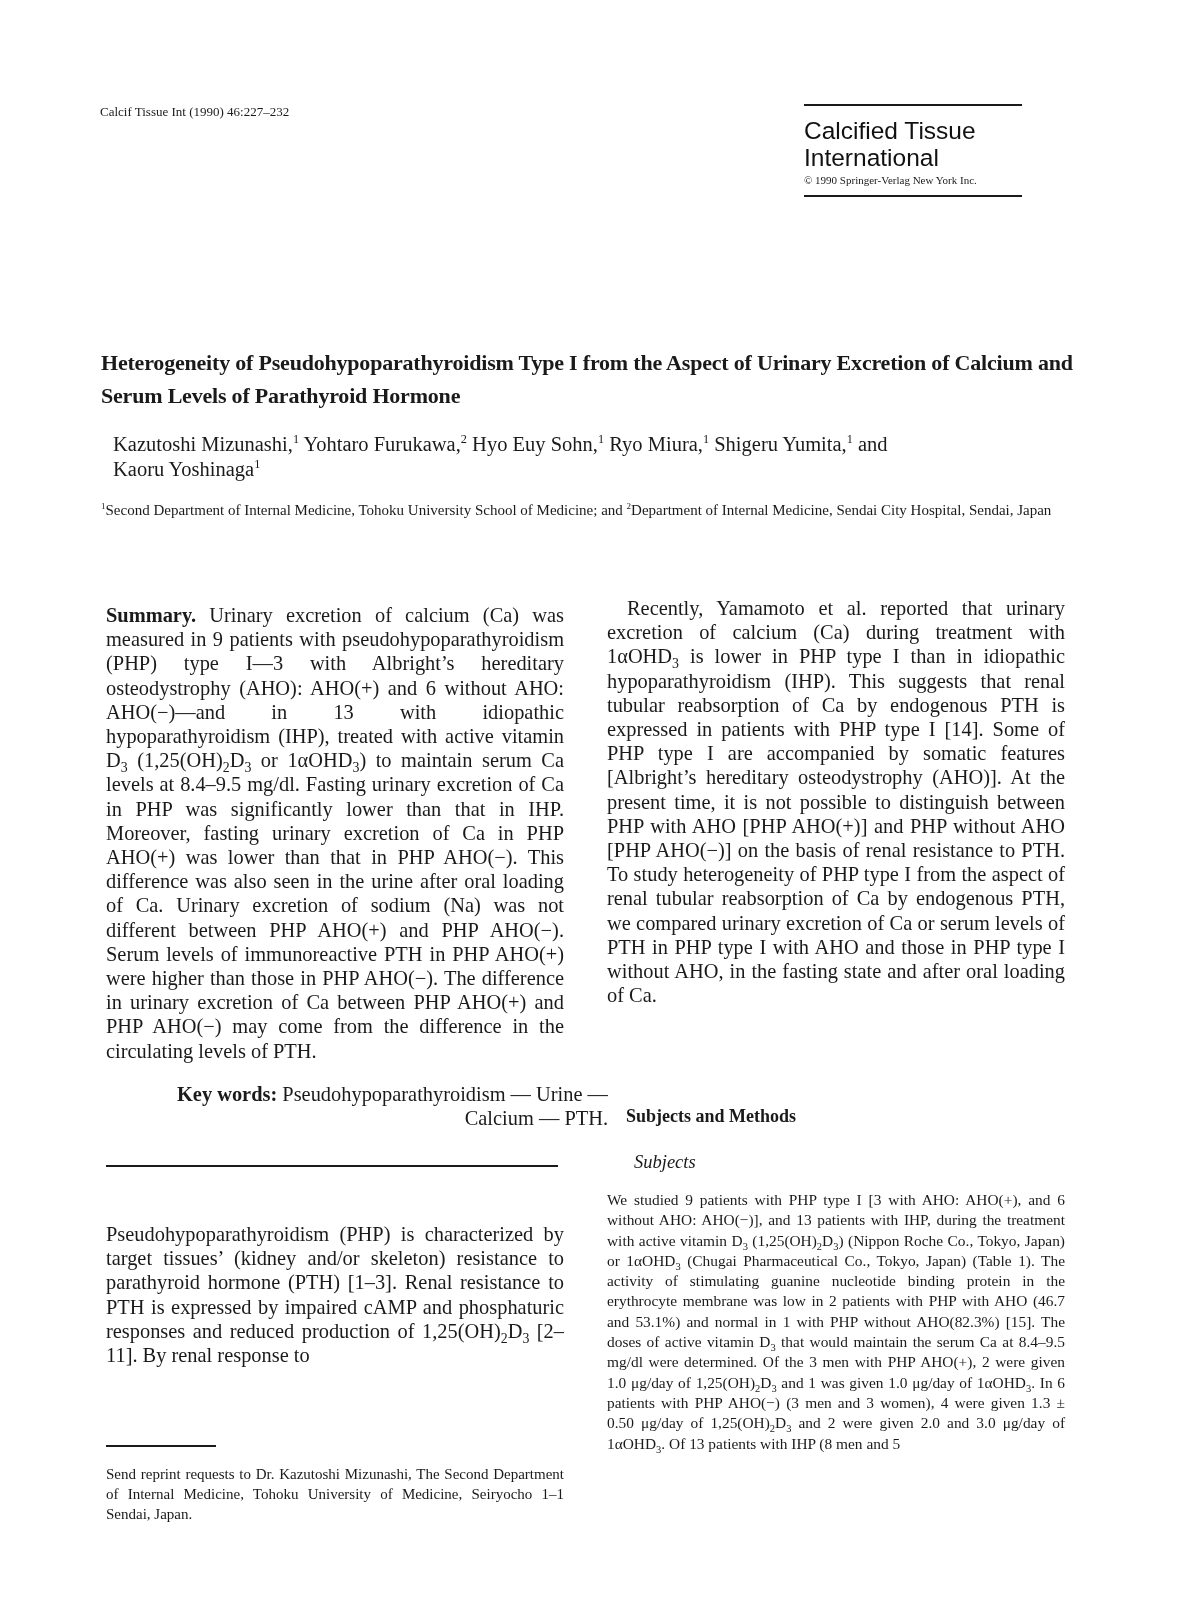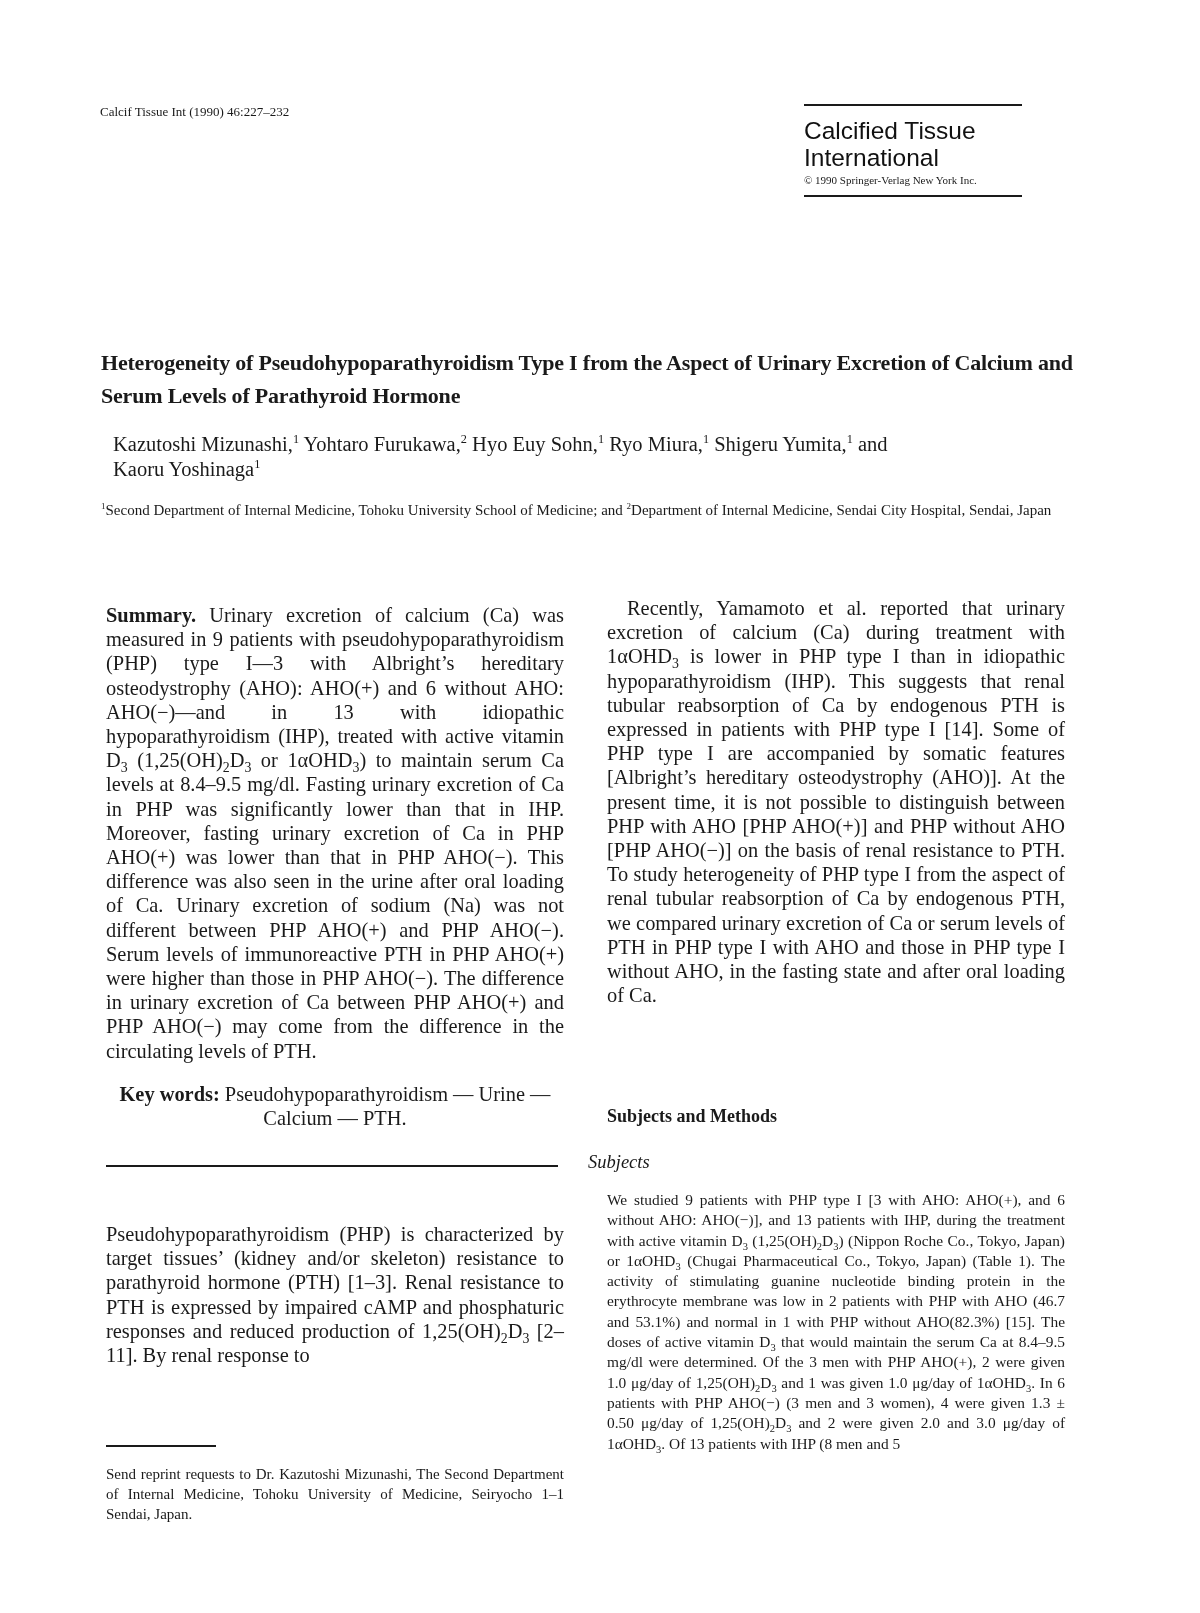--- a/index.html
+++ b/index.html
@@ -21,22 +21,22 @@
   .left { left: 106px; }
   .right { left: 607px; }
   .summary { top: 596px; margin-top: 7px; }
   .keywords { top: 1082px; }
   .hr-long { left: 106px; top: 1165px; width: 452px; height: 2px; background: #1a1a1a; }
   .intro { top: 1222px; }
   .hr-short { left: 106px; top: 1445px; width: 110px; height: 2px; background: #1a1a1a; }
   .reprint { left: 106px; top: 1464px; width: 458px; font-size: 15px; line-height: 20px; text-align: justify; }
   .rcol1 { top: 596px; }
   .indent { text-indent: 20px; }
-  .section-h { left: 607px; top: 1106px; font-size: 18px; font-weight: bold; }
-  .subsec-h { left: 588px; top: 1152px; font-size: 18.5px; font-style: italic; }
+  .section-h { left: 626px; top: 1106px; font-size: 18px; font-weight: bold; }
+  .subsec-h { left: 634px; top: 1152px; font-size: 18.5px; font-style: italic; }
   .methods { left: 607px; top: 1190px; width: 458px; font-size: 15.4px; line-height: 20.3px; text-align: justify; }
   .b { font-weight: bold; }
   .i { }
 </style>
 </head>
 <body>
 
 <div class="abs citation">Calcif Tissue Int (1990) 46:227–232</div>
 
 <div class="abs journal">
@@ -58,21 +58,21 @@
   <span>Ryo Miura,</span><sup>1</sup>
   <span>Shigeru Yumita,</span><sup>1</sup>
   <span>and</span><br>
   <span>Kaoru Yoshinaga</span><sup>1</sup>
 </div>
 
 <div class="abs affil"><sup>1</sup><span>Second Department of Internal Medicine, Tohoku University School of Medicine; and </span><sup>2</sup><span>Department of Internal Medicine, Sendai City Hospital, Sendai, Japan</span></div>
 
 <div class="abs col left summary"><span class="b">Summary.</span><span> Urinary excretion of calcium (Ca) was measured in 9 patients with pseudohypoparathyroidism (PHP) type I—3 with Albright’s hereditary osteodystrophy (AHO): AHO(+) and 6 without AHO: AHO(−)—and in 13 with idiopathic hypoparathyroidism (IHP), treated with active vitamin D</span><sub>3</sub><span> (1,25(OH)</span><sub>2</sub><span>D</span><sub>3</sub><span> or 1αOHD</span><sub>3</sub><span>) to maintain serum Ca levels at 8.4–9.5 mg/dl. Fasting urinary excretion of Ca in PHP was significantly lower than that in IHP. Moreover, fasting urinary excretion of Ca in PHP AHO(+) was lower than that in PHP AHO(−). This difference was also seen in the urine after oral loading of Ca. Urinary excretion of sodium (Na) was not different between PHP AHO(+) and PHP AHO(−). Serum levels of immunoreactive PTH in PHP AHO(+) were higher than those in PHP AHO(−). The difference in urinary excretion of Ca between PHP AHO(+) and PHP AHO(−) may come from the difference in the circulating levels of PTH.</span></div>
 
-<div class="abs col left keywords" style="text-align:center;"><span class="b">Key words:</span><span> Pseudohypoparathyroidism — Urine — Calcium — PTH.</span></div>
+<div class="abs col left keywords" style="text-align:right;margin-left:44px;"><span class="b">Key words:</span><span> Pseudohypoparathyroidism — Urine — Calcium — PTH.</span></div>
 
 <div class="abs hr-long"></div>
 
 <div class="abs col left intro"><span>Pseudohypoparathyroidism (PHP) is characterized by target tissues’ (kidney and/or skeleton) resistance to parathyroid hormone (PTH) [1–3]. Renal resistance to PTH is expressed by impaired cAMP and phosphaturic responses and reduced production of 1,25(OH)</span><sub>2</sub><span>D</span><sub>3</sub><span> [2–11]. By renal response to</span></div>
 
 <div class="abs hr-short"></div>
 
 <div class="abs reprint"><span class="i">Send reprint requests to</span><span> Dr. Kazutoshi Mizunashi, The Second Department of Internal Medicine, Tohoku University of Medicine, Seiryocho 1–1 Sendai, Japan.</span></div>
 
 <div class="abs col right rcol1">

